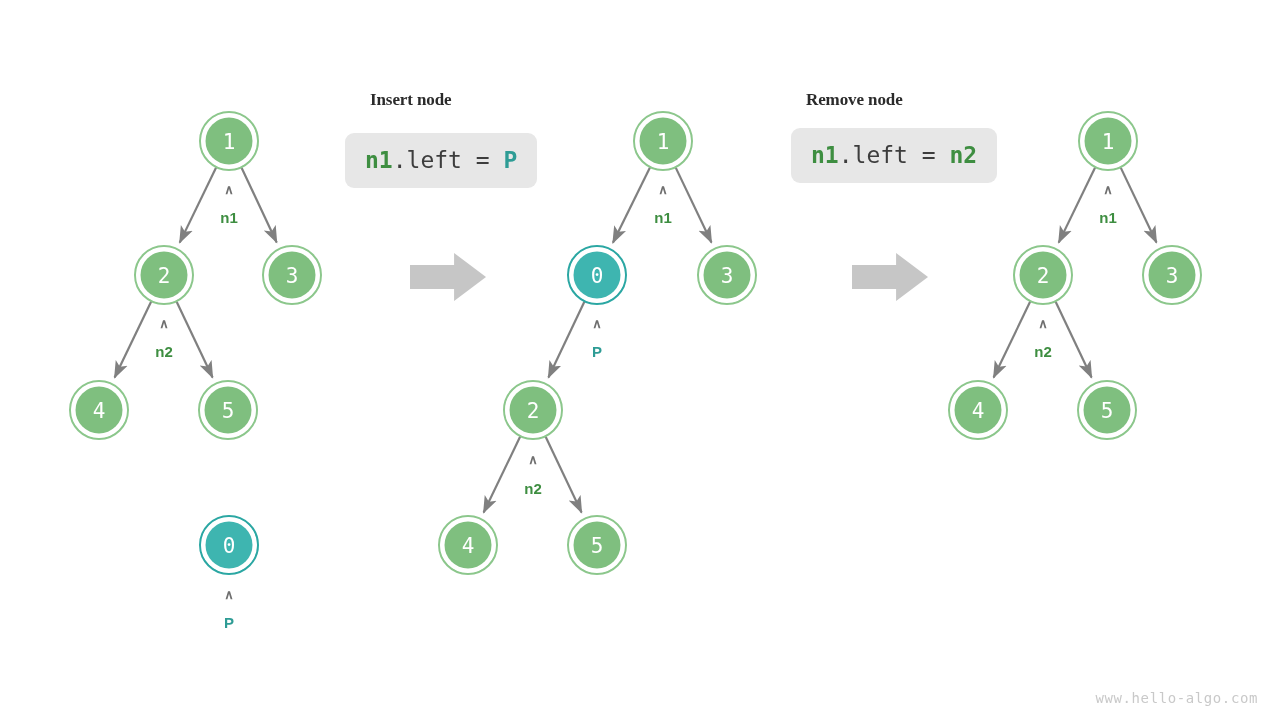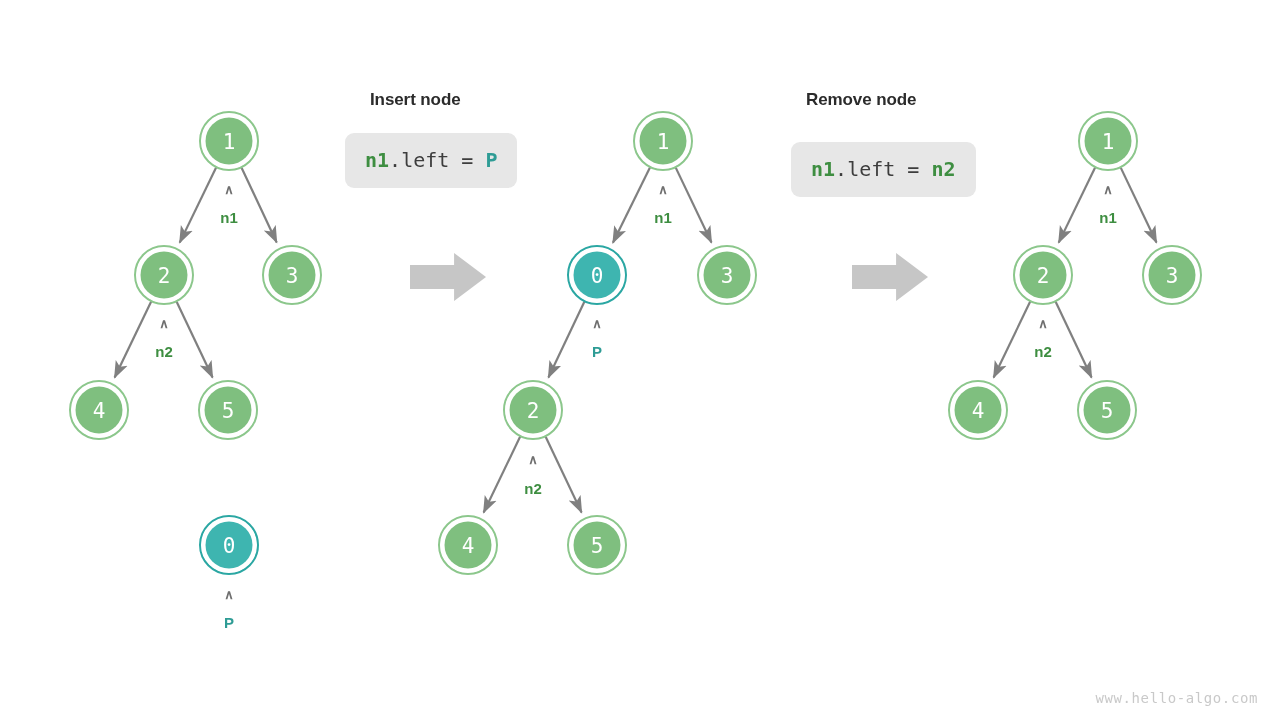--- a/index.html
+++ b/index.html
@@ -23,36 +23,36 @@
   svg.diagram {
     position: absolute;
     left: 0; top: 0;
     width: 1280px;
     height: 720px;
   }
 
   
   .section-title {
     position: absolute;
-    font-family: Liberation Sans, sans-serif;
+    font-family: Liberation Serif, serif;
     font-weight: bold;
     font-size: 17px;
     color: #2b2b2b;
     white-space: nowrap;
     letter-spacing: -0.1px;
   }
 
   
   .code-box {
     position: absolute;
     background: #e7e7e7;
     border-radius: 9px;
     padding: 12px 20px 13px 20px;
     font-family: "DejaVu Sans Mono", "Liberation Mono", monospace;
-    font-size: 20px;
+    font-size: 23px;
     font-weight: bold;
     line-height: 30px;
     color: #3d3d3d;
     white-space: pre;
   }
   .code-line { display: block; }
   .tok-green { color: #3e8e41; }
   .tok-teal  { color: #2e9c95; }
   .tok-plain { color: #3d3d3d; font-weight: normal; }
 
@@ -247,17 +247,17 @@
         <text x="1043" y="351" class="ref-label ref-green">n2</text>
       </g>
   </svg>
 
   <div id="overlay-titles">
       <div class="section-title" style="left: 370px; top: 90px;">Insert node</div>
       <div class="section-title" style="left: 806px; top: 90px; text-align: center;">Remove node</div>
     </div>
   <div id="overlay-code">
       <div class="code-box" style="left: 345px; top: 133px;"><span class="code-line"><span class="tok-green">n1</span><span class="tok-plain">.left = </span><span class="tok-teal">P</span></span></div>
-      <div class="code-box" style="left: 791px; top: 142px;"><span class="code-line"><span class="tok-green">n1</span><span class="tok-plain">.left = </span><span class="tok-green">n2</span></span></div>
+      <div class="code-box" style="left: 791px; top: 128px;"><span class="code-line"><span class="tok-green">n1</span><span class="tok-plain">.left = </span><span class="tok-green">n2</span></span></div>
     </div>
 
   <div class="watermark">www.hello-algo.com</div>
 </div>
 
 </body></html>

